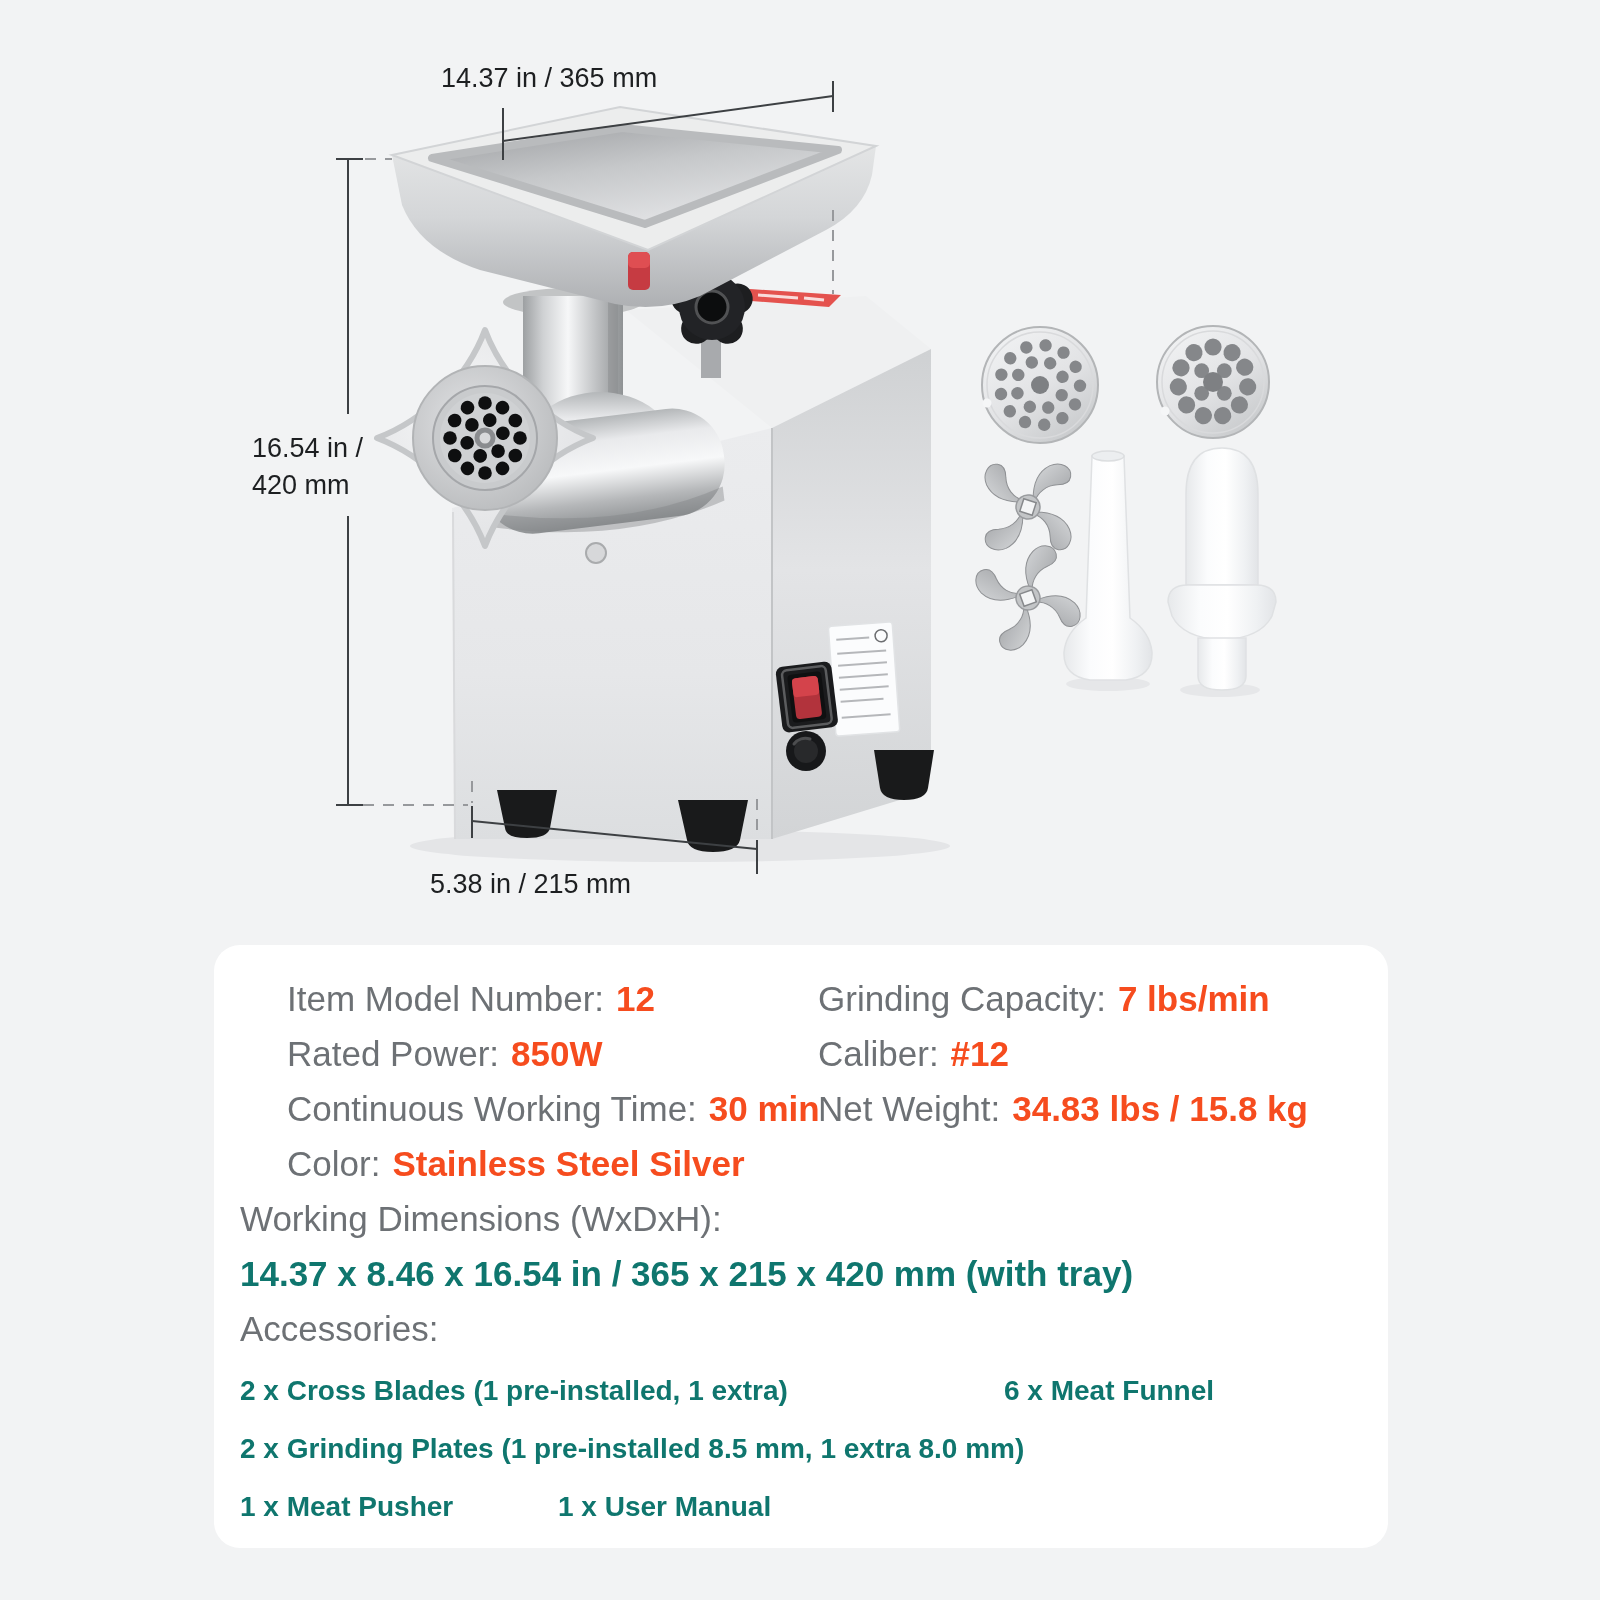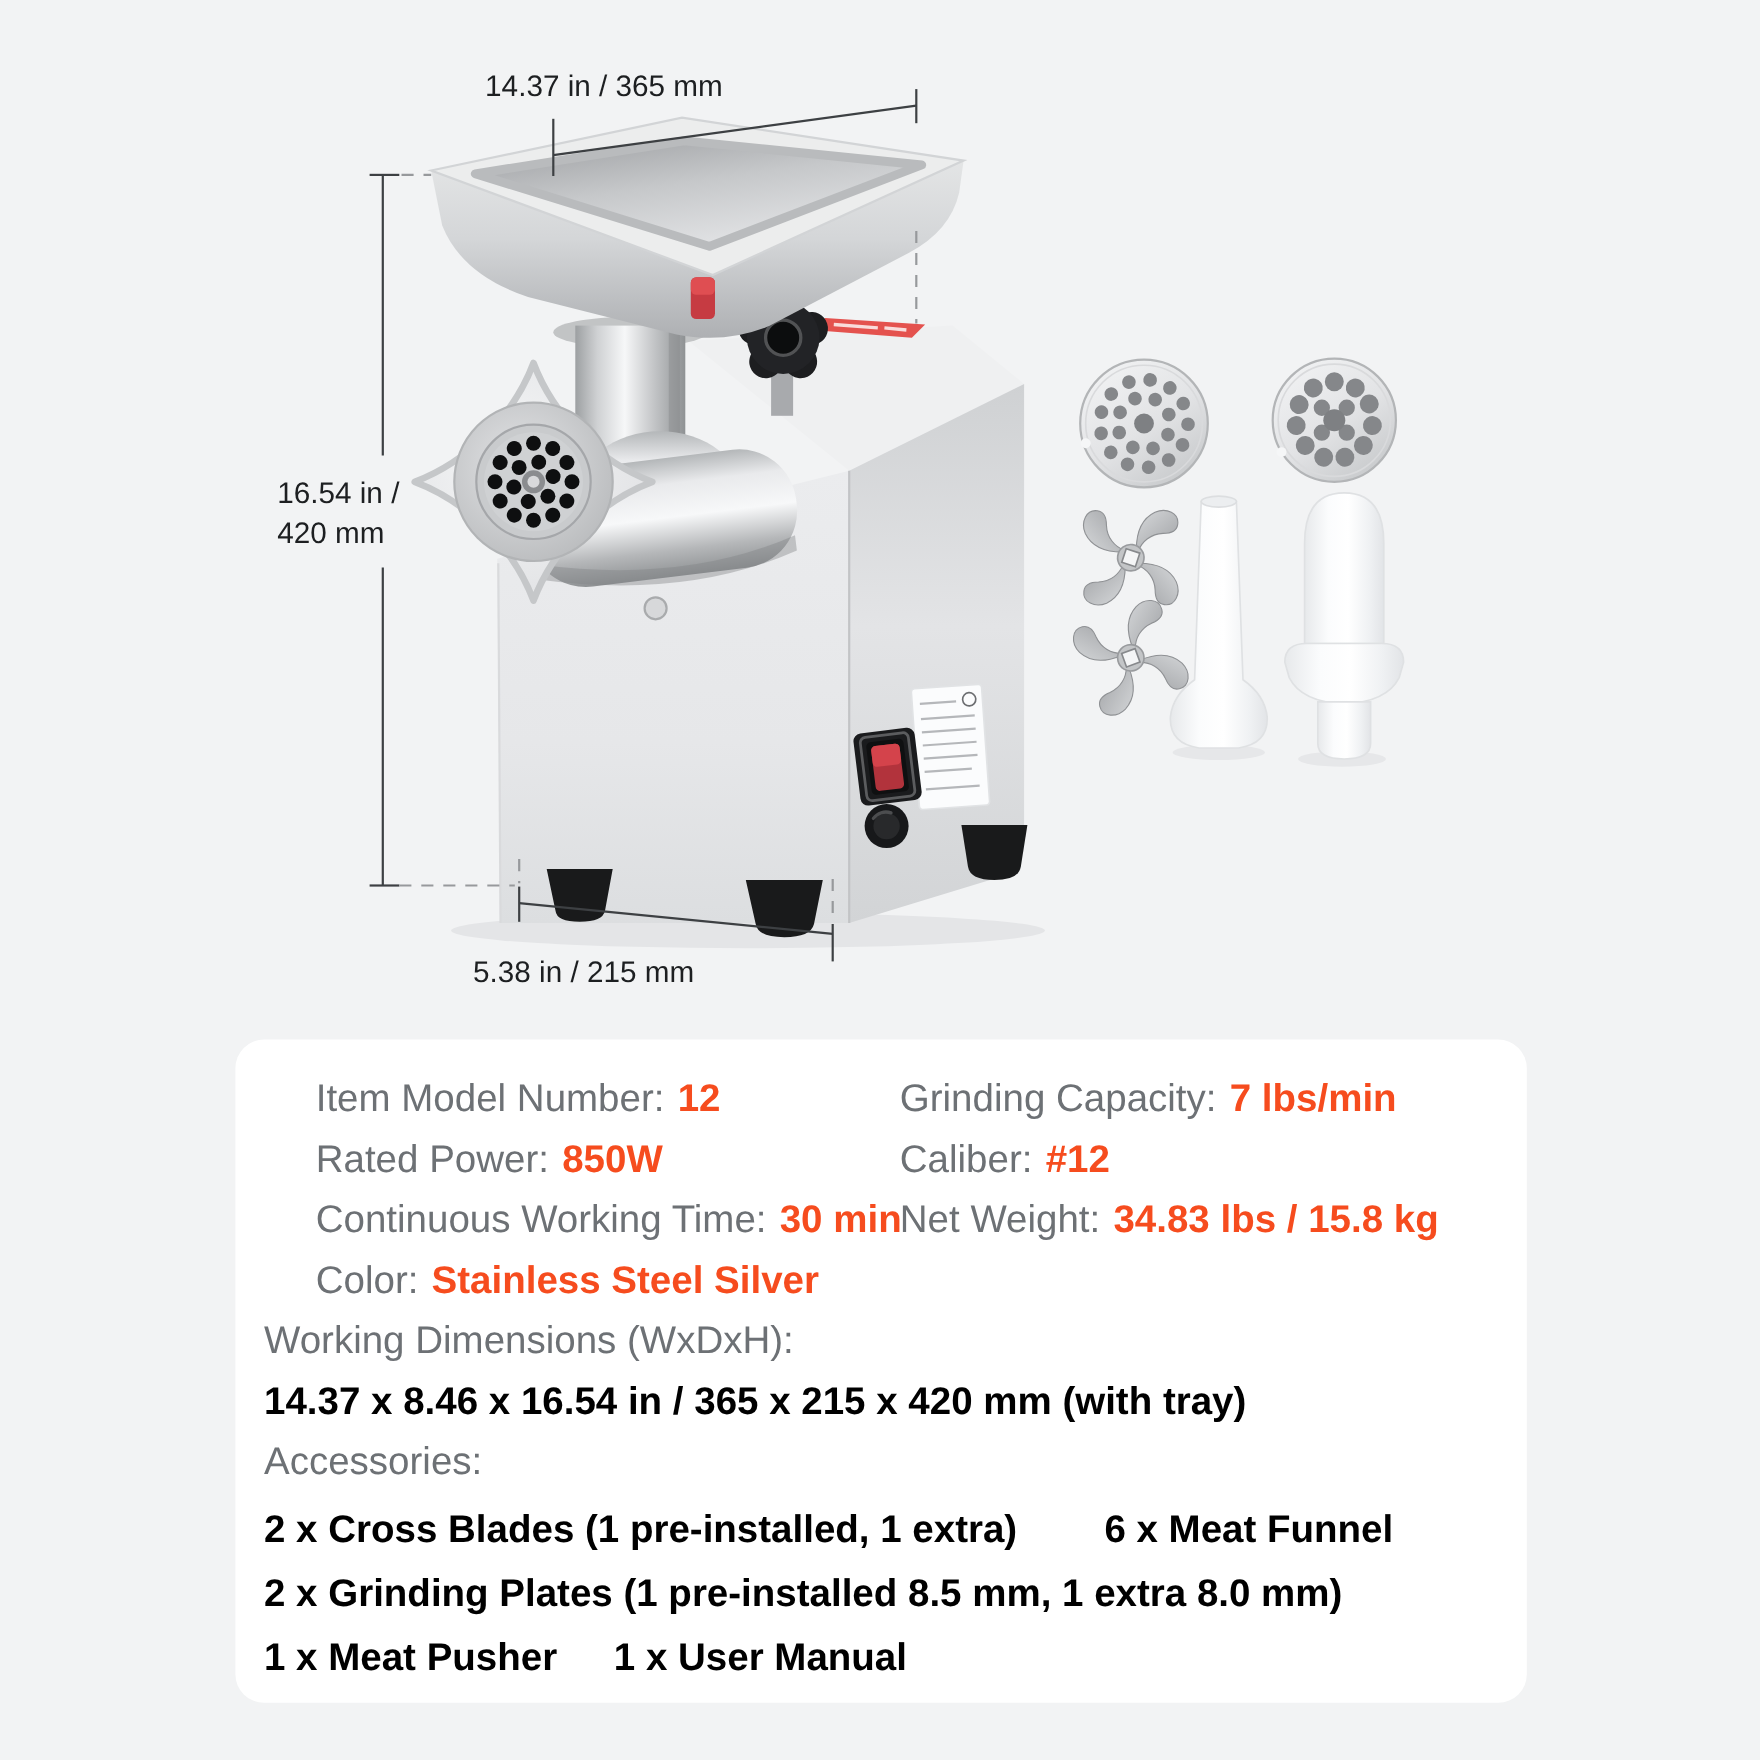--- a/index.html
+++ b/index.html
@@ -18,22 +18,22 @@
   }
   .spec-col{position:absolute;top:26px;}
   .spec-col.left{left:26px;margin-left:47px;}
   .spec-col.right{left:604px;}
   .spec-row{height:55px;line-height:55px;font-size:35px;white-space:nowrap;}
   .spec-label{color:#6d7175;}
   .spec-value{color:#f64c1e;font-weight:700;margin-left:12px;}
   .full-rows{position:absolute;left:26px;top:246px;width:1122px;}
   .full-row{height:55px;line-height:55px;font-size:35px;white-space:nowrap;}
   .acc-rows{margin-top:6px;}
-  .acc-row{height:58px;line-height:58px;font-size:35px;position:relative;white-space:nowrap;}
-  .acc-text{color:#000000;font-weight:700;}
+  .acc-row{height:58px;line-height:58px;font-size:28px;position:relative;white-space:nowrap;}
+  .acc-text{color:#0f766e;font-weight:700;}
   .acc-col2{position:absolute;left:764px;top:0;}
   .acc-col3{position:absolute;left:318px;top:0;}
 </style>
 </head>
 <body>
 
 <svg width="1600" height="950" viewBox="0 0 1600 950" style="position:absolute;left:0;top:0;">
   <defs>
     <linearGradient id="gSide" x1="0" y1="0" x2="0" y2="1">
       <stop offset="0" stop-color="#cfd1d3"></stop>

